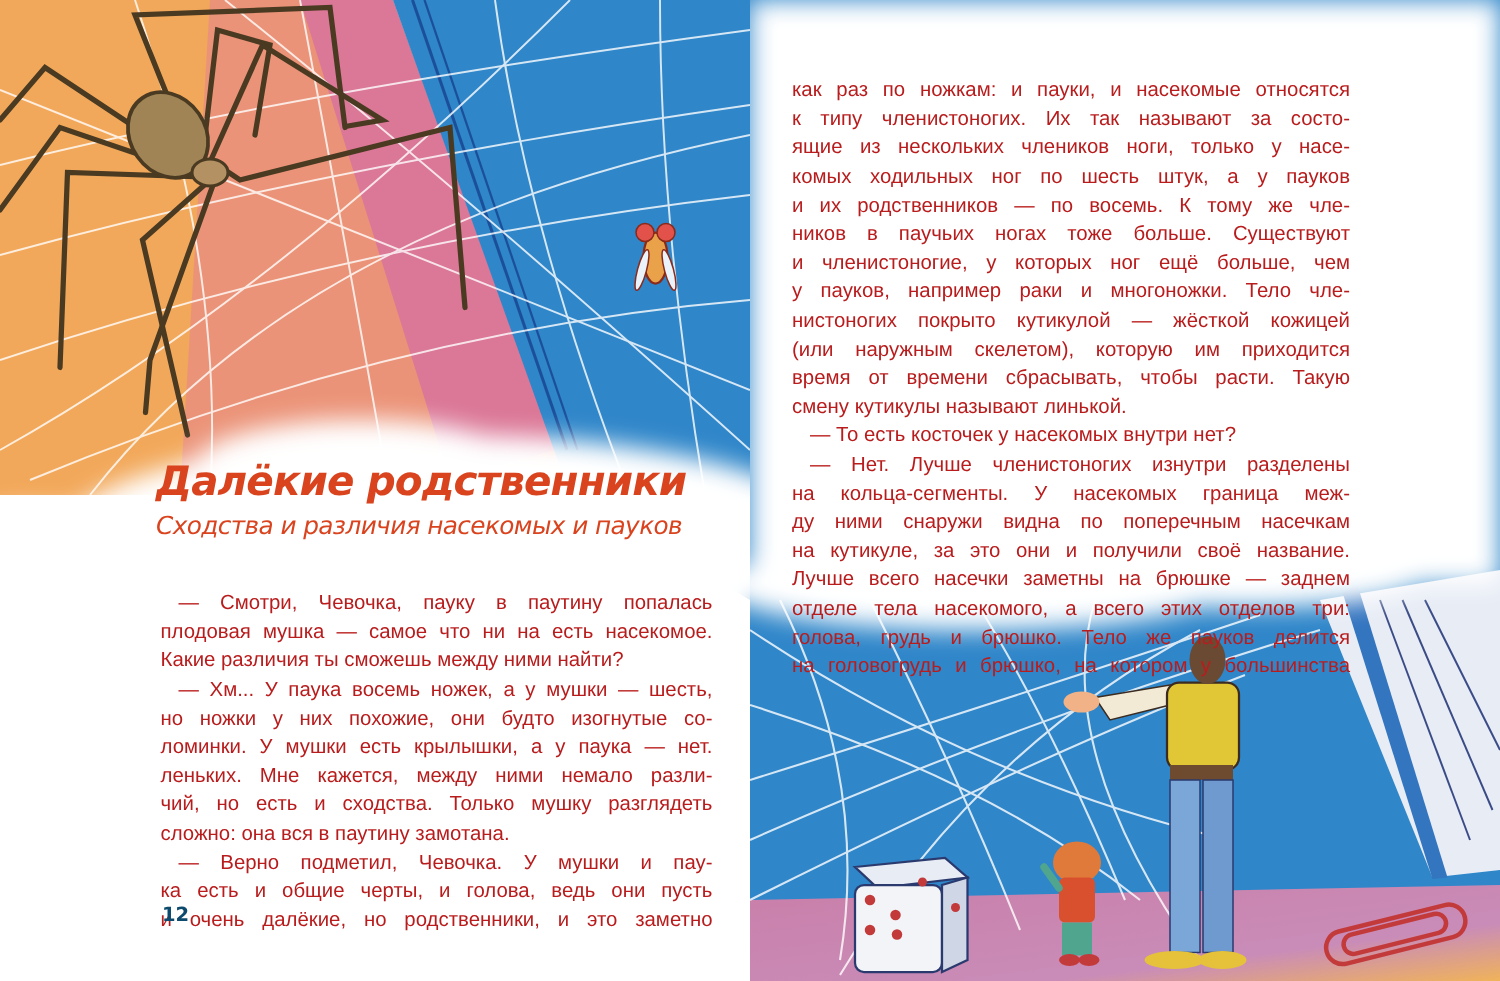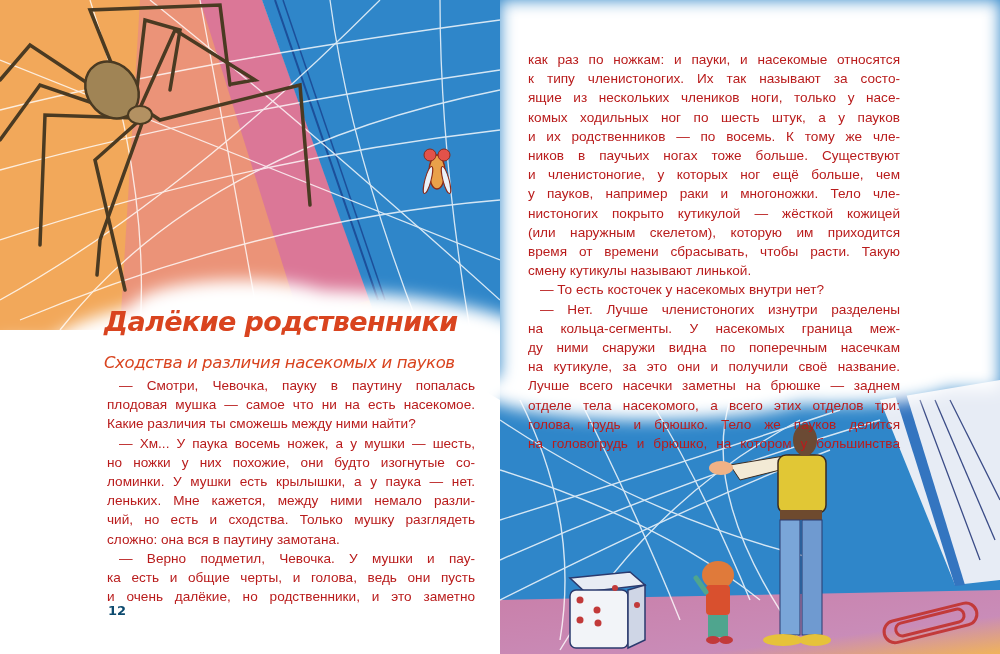--- a/index.html
+++ b/index.html
@@ -4,25 +4,25 @@
 <style>
   html,body{margin:0;padding:0;}
   body{width:1000px;height:654px;overflow:hidden;position:relative;background:#fff;font-family:"DejaVu Sans","Liberation Sans",sans-serif;}
   .spread{position:absolute;left:0;top:0;width:1000px;height:654px;overflow:hidden;}
   .page-left{position:absolute;left:0;top:0;width:500px;height:654px;overflow:hidden;background:#fff;padding-left:47px;}
   .page-right{position:absolute;left:500px;top:0;width:500px;height:654px;overflow:hidden;background:#fff;}
   .art-left{position:absolute;left:0;top:0;width:500px;height:654px;}
   .art-right{position:absolute;left:0;top:0;width:500px;height:654px;}
   .title-block{position:absolute;left:104px;top:306px;width:380px;}
   .title{font-family:"DejaVu Sans",sans-serif;font-weight:bold;font-style:italic;color:#d9441f;font-size:27px;letter-spacing:-0.6px;line-height:32px;white-space:nowrap;}
-  .subtitle{font-family:"DejaVu Sans",sans-serif;font-style:italic;color:#d9441f;font-size:16.5px;letter-spacing:-0.4px;line-height:22px;white-space:nowrap;margin-top:14px;}
+  .subtitle{font-family:"DejaVu Sans",sans-serif;font-style:italic;color:#d9441f;font-size:16.5px;letter-spacing:-0.4px;line-height:22px;white-space:nowrap;margin-top:2px;}
   .body-text{position:absolute;font-family:"Liberation Sans",sans-serif;font-size:13.6px;line-height:19.2px;color:#b91c1c;text-align:justify;}
   .body-text p{margin:0;white-space:nowrap;text-align:justify;text-align-last:justify;}
   .body-text p.last{text-align-last:left;}
-  .left-text{left:107px;top:376px;width:368px;}
+  .left-text{left:107px;top:392px;width:368px;}
   .right-text{left:28px;top:50px;width:372px;}
   .page-number{position:absolute;left:108px;top:603px;color:#0c4a6e;font-family:"DejaVu Sans",sans-serif;font-weight:bold;font-size:13px;}
 </style>
 </head>
 <body>
 
 <div class="spread">
 
   <div class="page-left">
     <svg class="art-left" viewBox="0 0 500 654" width="500" height="654">

